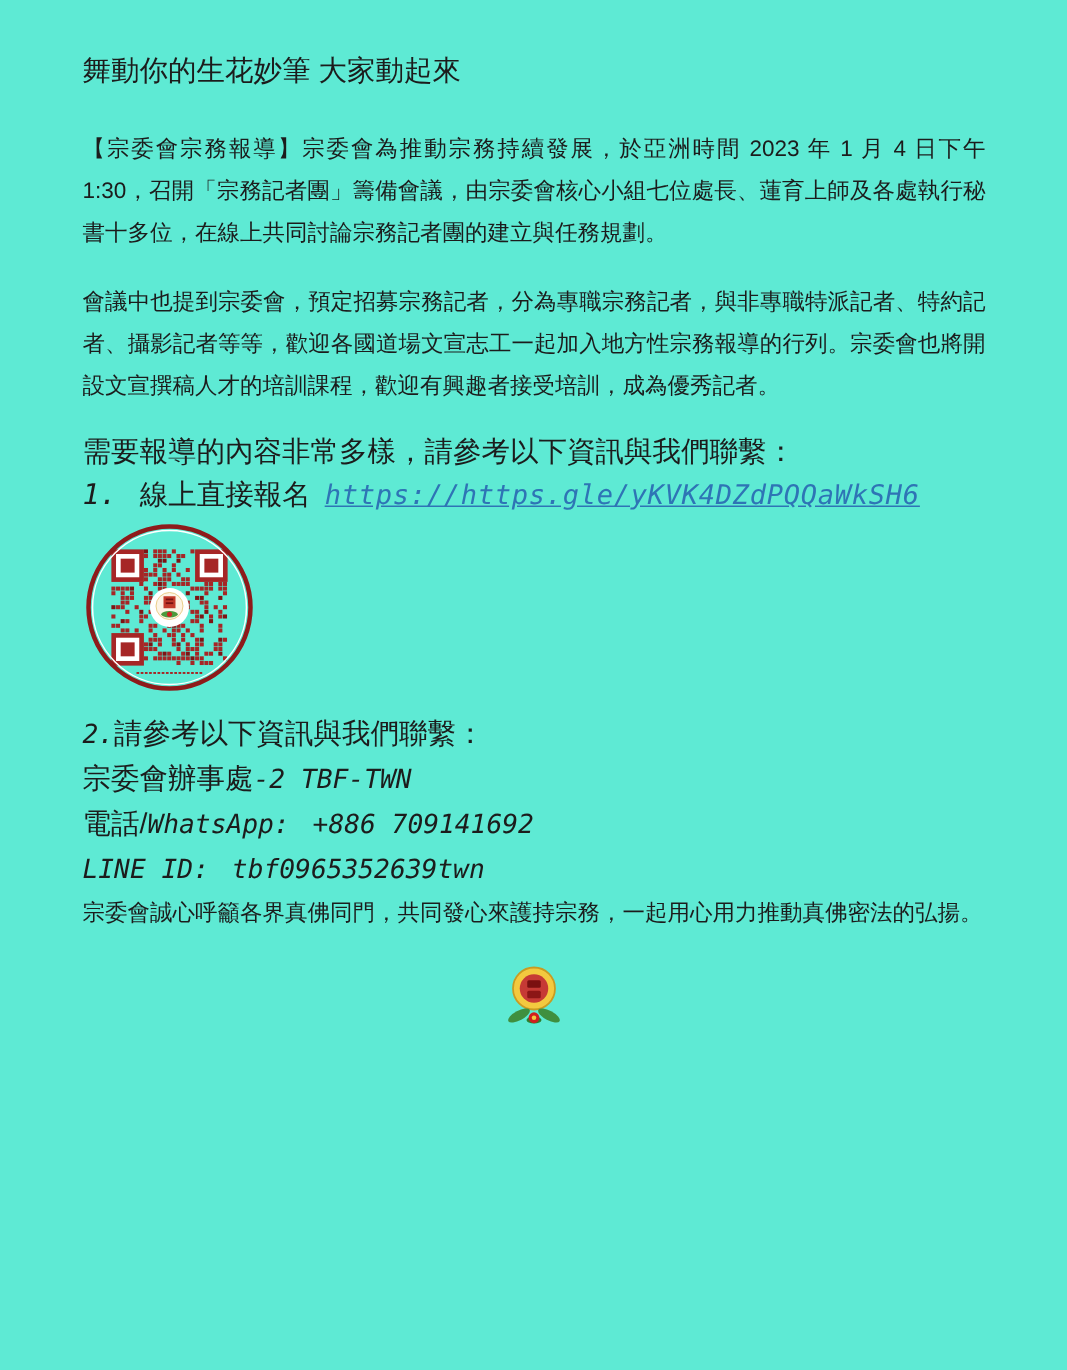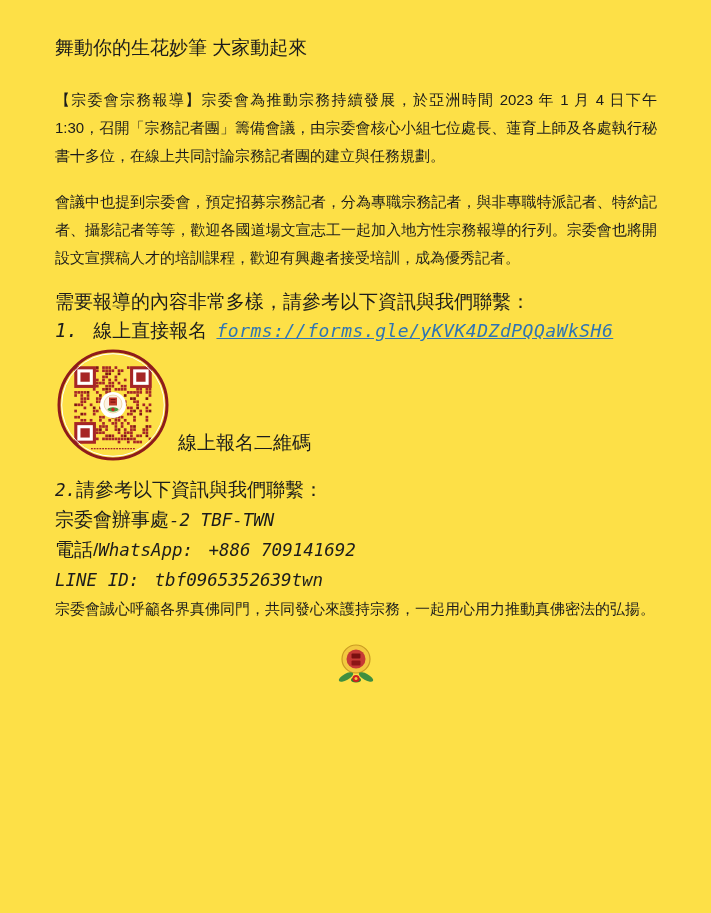--- a/index.html
+++ b/index.html
@@ -1,21 +1,21 @@
 <!DOCTYPE html>
 <html><head>
 <meta charset="utf-8">
 <style>
   html,body{margin:0;padding:0;background:#ffffff;}
   body{
     width:711px;height:913px;overflow:hidden;
     font-family:"Liberation Sans","DejaVu Sans",sans-serif;
     color:#1c1c1c;
   }
-  .page{box-sizing:border-box;width:711px;height:913px;padding:34px 54px 0 55px;background:#fde047;}
+  .page{box-sizing:border-box;width:711px;height:913px;padding:34px 54px 0 55px;background:#5eead4;}
   .title-line{font-size:19px;line-height:28px;margin:0 0 24px 0;}
   p.para{font-size:15px;line-height:28px;text-align:justify;margin:0 0 18px 0;}
   p.para.last{margin-bottom:16px;}
   .intro-line{font-size:19px;line-height:28px;margin:0;}
   .signup-item{font-size:19px;line-height:28px;margin:0;white-space:nowrap;}
   .hand{font-family:"DejaVu Sans Mono","Liberation Mono",monospace;font-style:italic;}
   .item-num{margin-right:10px;}
   .link{color:#2e74b5;text-decoration:underline;cursor:pointer;margin-left:4px;font-size:18px;letter-spacing:0.5px;}
   .qr-row{position:relative;height:116px;margin:2px 0 12px 0;}
   .qr-wrap{position:absolute;left:0;top:0;width:116px;height:116px;}
@@ -34,21 +34,21 @@
   <div class="title-line">舞動你的生花妙筆 大家動起來</div>
 
   <p class="para">【宗委會宗務報導】宗委會為推動宗務持續發展，於亞洲時間 2023 年 1 月 4 日下午 1:30，召開「宗務記者團」籌備會議，由宗委會核心小組七位處長、蓮育上師及各處執行秘書十多位，在線上共同討論宗務記者團的建立與任務規劃。</p>
   <p class="para last">會議中也提到宗委會，預定招募宗務記者，分為專職宗務記者，與非專職特派記者、特約記者、攝影記者等等，歡迎各國道場文宣志工一起加入地方性宗務報導的行列。宗委會也將開設文宣撰稿人才的培訓課程，歡迎有興趣者接受培訓，成為優秀記者。</p>
 
   <div class="intro-line">需要報導的內容非常多樣，請參考以下資訊與我們聯繫：</div>
 
   <div class="signup-item">
     <span class="hand item-num">1.</span>
     <span>線上直接報名</span>
-    <a class="hand link">forms://forms.gle/yKVK4DZdPQQaWkSH6</a>
+    <a class="hand link">https://https.gle/yKVK4DZdPQQaWkSH6</a>
   </div>
 
   <div class="qr-row">
     <div class="qr-wrap">
       <svg id="qr-svg" width="116" height="116" viewBox="0 0 116 116" xmlns="http://www.w3.org/2000/svg">
         <defs>
           <clipPath id="qrclip">
               <circle cx="58" cy="58" r="54"></circle>
             </clipPath>
         </defs>
@@ -277,21 +277,20 @@
           <circle cx="58" cy="58" r="51.3" fill="none" stroke="#ffffff" stroke-width="1"></circle>
           <circle cx="58" cy="58" r="13" fill="#ffffff"></circle>
           <circle cx="58" cy="57" r="9" fill="#fcf3e4" stroke="#e6c87e" stroke-width="0.6"></circle>
           <rect x="54" y="50.5" width="8" height="8" fill="#c23a2a"></rect>
           <rect x="55.5" y="52" width="5" height="1.2" fill="#7a1010"></rect>
           <rect x="55.5" y="54.5" width="5" height="1.2" fill="#7a1010"></rect>
           <ellipse cx="58" cy="62.5" rx="5.5" ry="2.2" fill="#4c9a3c"></ellipse>
           <circle cx="58" cy="62.5" r="1.7" fill="#cc2222"></circle>
         </svg>
     </div>
-    <div class="qr-caption">線上報名二維碼</div>
   </div>
 
   <div class="hotline">
     <div class="row">
       <span class="hand hand-sm">2.</span><span>請參考以下資訊與我們聯繫：</span>
     </div>
     <div class="row">
       <span>宗委會辦事處</span><span class="hand hand-sm">-2 TBF-TWN</span>
     </div>
     <div class="row">

